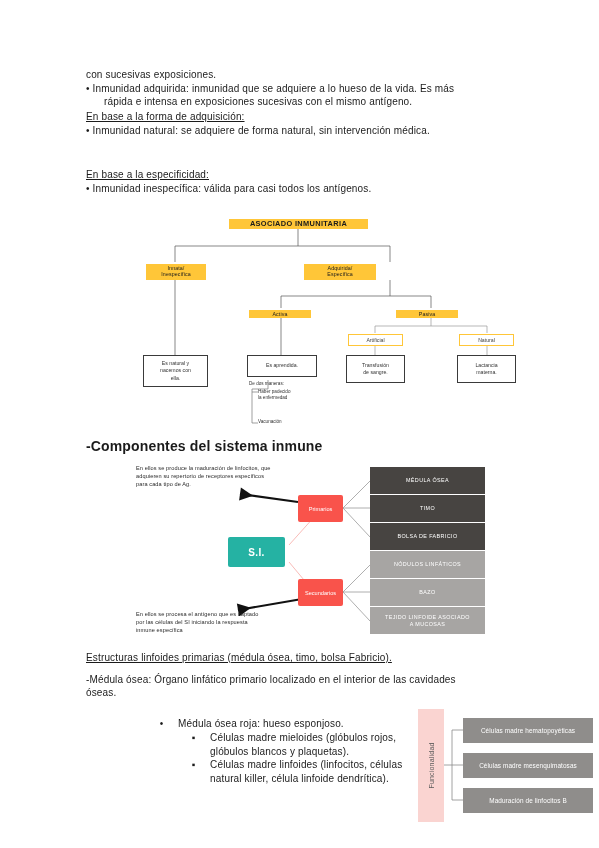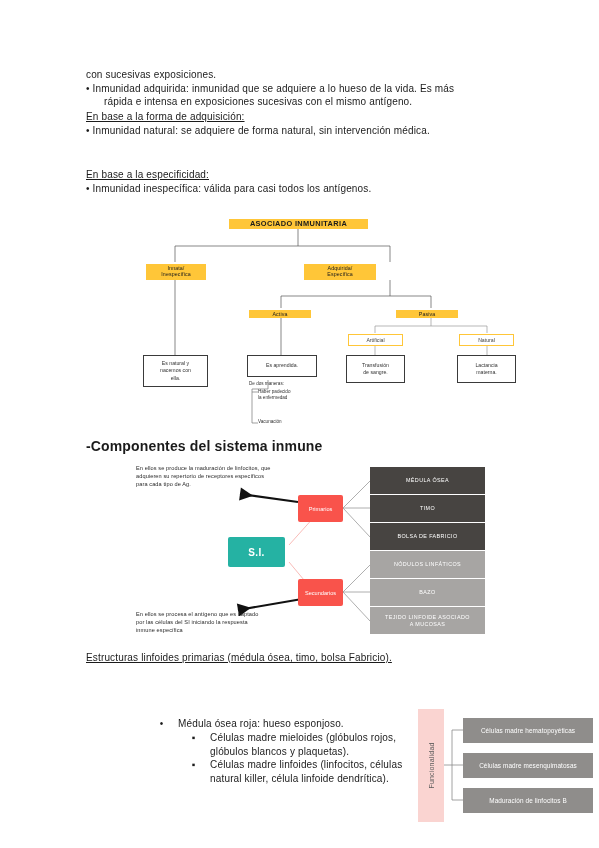--- a/index.html
+++ b/index.html
@@ -269,20 +269,22 @@
   <div class="dkbox" style="left:370px; top:495px; width:115px; height:27px;">TIMO</div>
   <div class="dkbox" style="left:370px; top:523px; width:115px; height:27px;">BOLSA DE FABRICIO</div>
 
   <div class="gybox" style="left:370px; top:551px; width:115px; height:27px;">NÓDULOS LINFÁTICOS</div>
   <div class="gybox" style="left:370px; top:579px; width:115px; height:27px;">BAZO</div>
   <div class="gybox" style="left:370px; top:607px; width:115px; height:27px;">TEJIDO LINFOIDE ASOCIADO
 A MUCOSAS</div>
 
   <div class="txt u" style="left:86px; top:651px; width:432px;">Estructuras linfoides primarias (médula ósea, timo, bolsa Fabricio).</div>
 
+  <div class="txt" style="left:86px; top:673px; width:420px;">-Médula ósea: Órgano linfático primario localizado en el interior de las cavidades
+óseas.</div>
 
   <div class="txt" style="left:148px; top:704px; width:330px;">
     <span>•&nbsp;&nbsp;&nbsp;&nbsp;&nbsp;</span><span>Médula ósea roja: hueso esponjoso.</span>
   </div>
 
   <div class="txt" style="left:180px; top:718px; width:250px;">
     <span>▪&nbsp;&nbsp;&nbsp;&nbsp;&nbsp;</span><span style="display:inline-block; vertical-align:top; width:195px;">Células madre mieloides (glóbulos rojos,
 glóbulos blancos y plaquetas).</span>
   </div>
 

